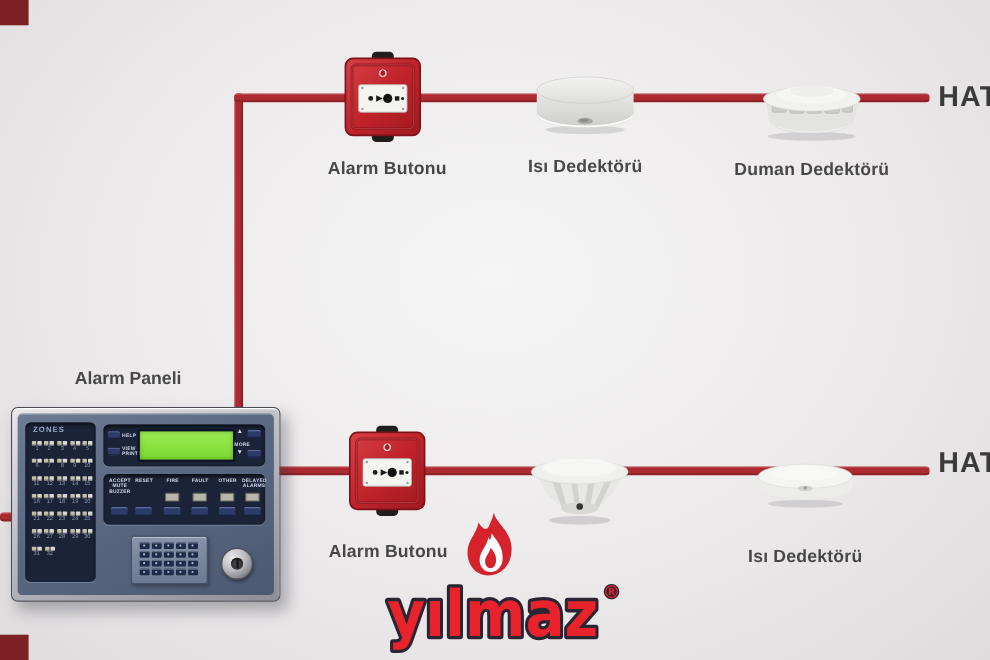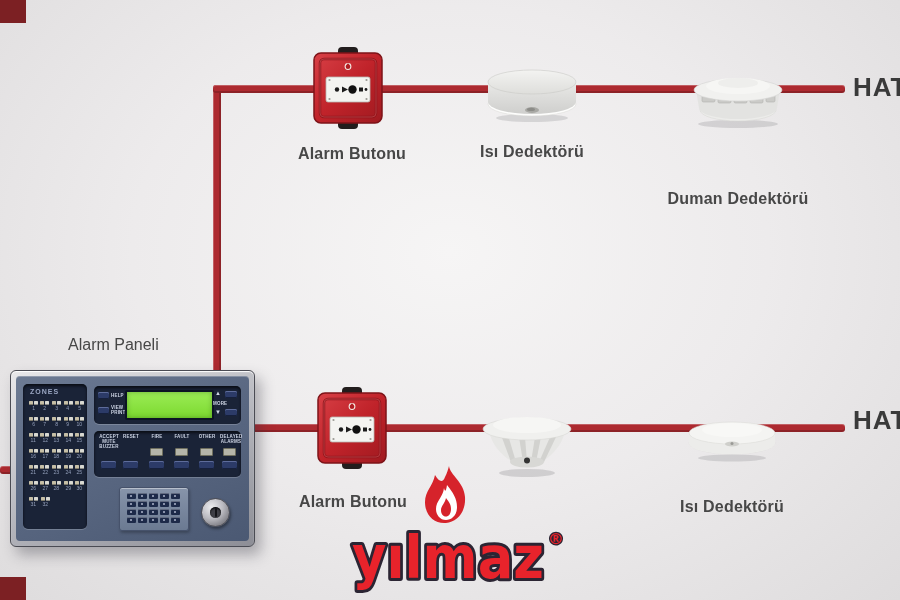--- a/index.html
+++ b/index.html
@@ -10,21 +10,21 @@
   }
   .corner{position:absolute; width:26px; height:23px; background:#7c2023;}
   
   .wire{position:absolute; background:#ad2a30;}
   .wire.h{height:8px; border-radius:3px; box-shadow: inset 0 1px 0 rgba(255,255,255,0.25), inset 0 -2px 0 rgba(0,0,0,0.18);}
   .wire.v{width:8px; border-radius:3px; box-shadow: inset 1px 0 0 rgba(255,255,255,0.25), inset -2px 0 0 rgba(0,0,0,0.18);}
   
   .device-label{position:absolute; width:180px; margin-left:-90px; text-align:center;
     font-weight:bold; font-size:16px; color:#474747; letter-spacing:0.2px;}
   .hat{position:absolute; font-weight:bold; font-size:26px; color:#3a3a3a; letter-spacing:1px; white-space:nowrap;}
-  .panel-title{position:absolute; left:68px; top:336px; font-weight:normal; font-size:16px; color:#474747;}
+  .panel-title{position:absolute; left:68px; top:336px; font-weight:bold; font-size:16px; color:#474747;}
   .dev{position:absolute;}
   
   #panel{position:absolute; left:10px; top:370px; width:243px; height:175px; border-radius:6px;
     background: linear-gradient(155deg,#e8e8ea 0%,#b3b4bb 55%,#8d8e96 100%);
     border:1px solid #4a4b53;
     box-shadow: 6px 8px 14px rgba(50,50,60,0.35), inset 0 1px 1px #ffffff;}
   .panel-body{position:absolute; inset:5px; border-radius:4px;
     background: linear-gradient(155deg,#6d7b93 0%,#5a6882 45%,#4b5973 100%);
     box-shadow: inset 0 1px 0 rgba(255,255,255,0.25);}
   .section{position:absolute; background:#1a2337; border-radius:5px;
@@ -194,21 +194,21 @@
       <path d="M7 16 L7 26 A43 11 0 0 0 93 26 L93 16 Z" fill="#ececea"></path>
       <ellipse cx="50" cy="16" rx="43" ry="11" fill="#f4f4f2" stroke="#d8d8d5" stroke-width="0.5"></ellipse>
       <ellipse cx="50" cy="13" rx="30" ry="7" fill="#f8f8f6"></ellipse>
       <ellipse cx="50" cy="27" rx="7" ry="2.5" fill="#cfcfcb"></ellipse>
       <circle cx="50" cy="26.5" r="1.5" fill="#9a9a96"></circle>
     </svg>
   </div>
 
   <div class="device-label" style="left:352px; top:145px;">Alarm Butonu</div>
   <div class="device-label" style="left:532px; top:143px;">Isı Dedektörü</div>
-  <div class="device-label" style="left:738px; top:146px;margin-top:44px;">Duman Dedektörü</div>
+  <div class="device-label" style="left:738px; top:146px;">Duman Dedektörü</div>
   <div class="hat" style="left:853px; top:72px;">HAT</div>
 
   <div class="device-label" style="left:353px; top:493px;">Alarm Butonu</div>
   <div class="device-label" style="left:732px; top:498px;">Isı Dedektörü</div>
   <div class="hat" style="left:853px; top:405px;">HAT</div>
 
   <div class="panel-title">Alarm Paneli</div>
 
   <div id="panel">
     <div class="panel-body">

